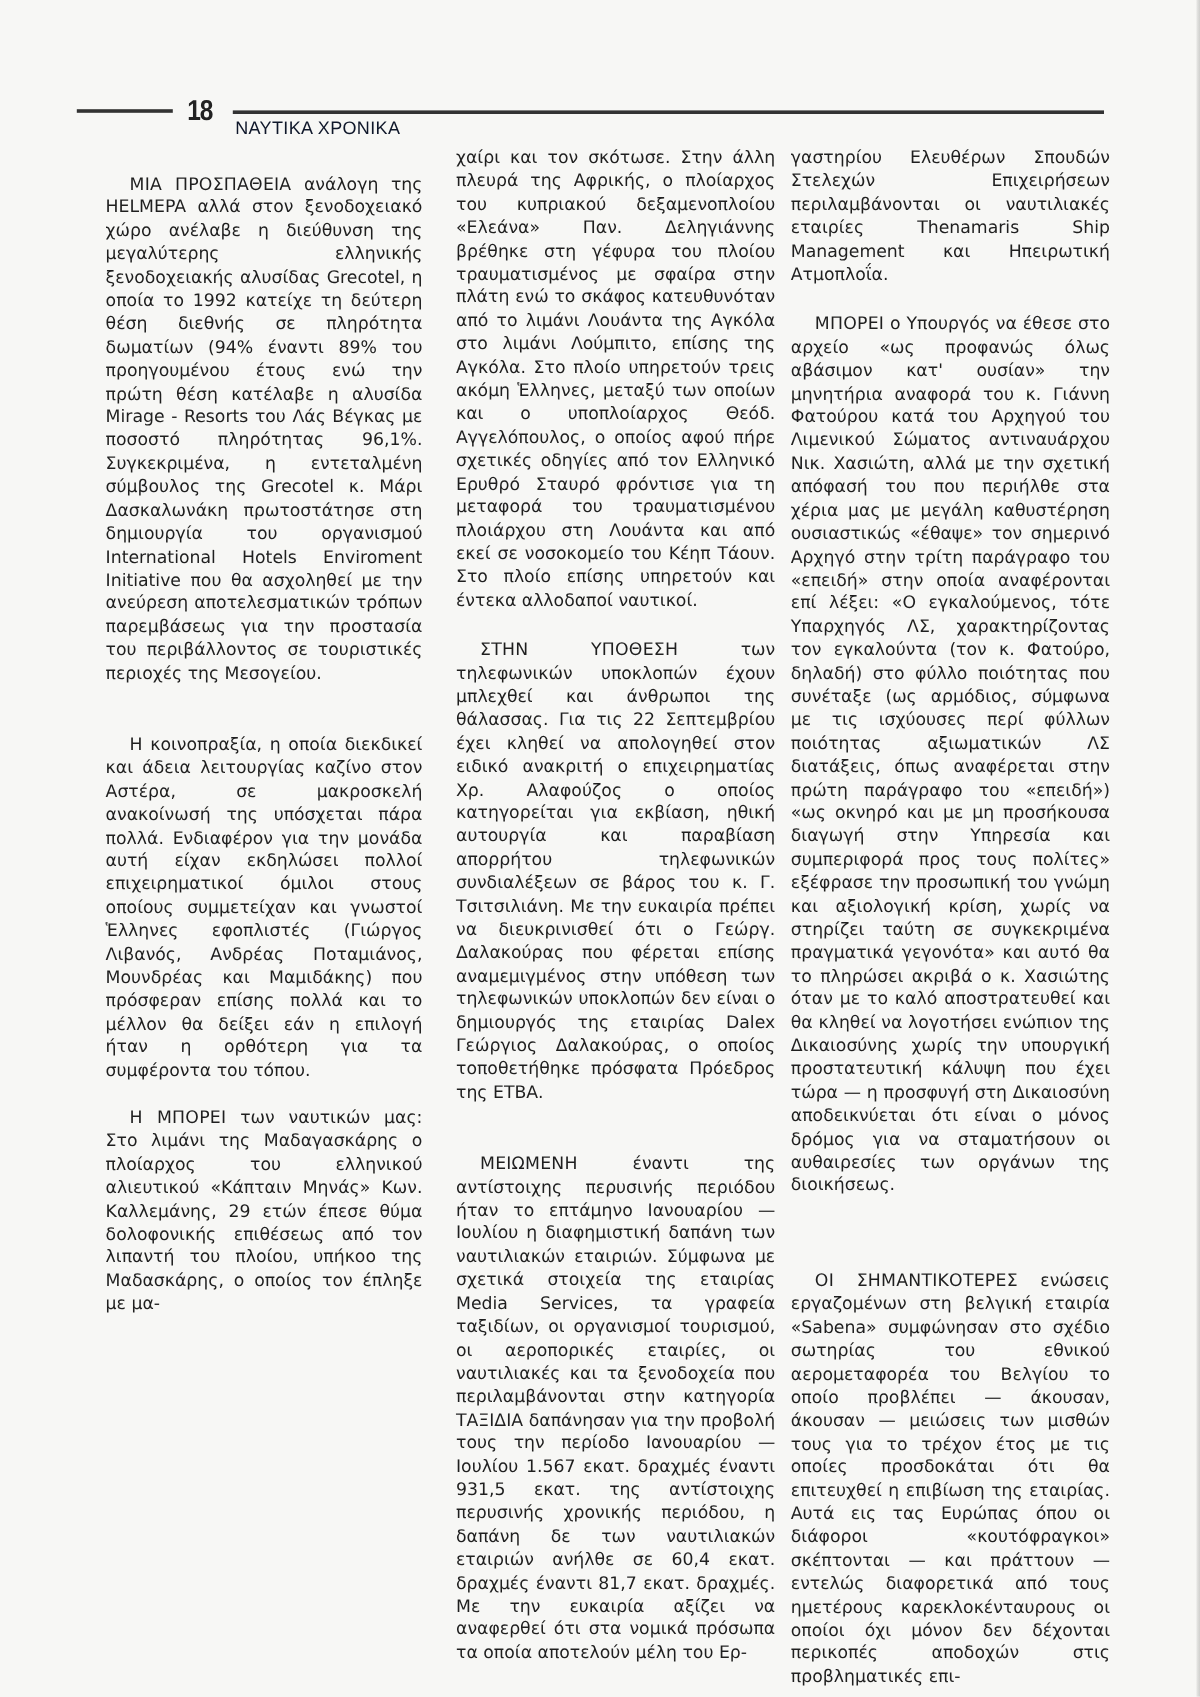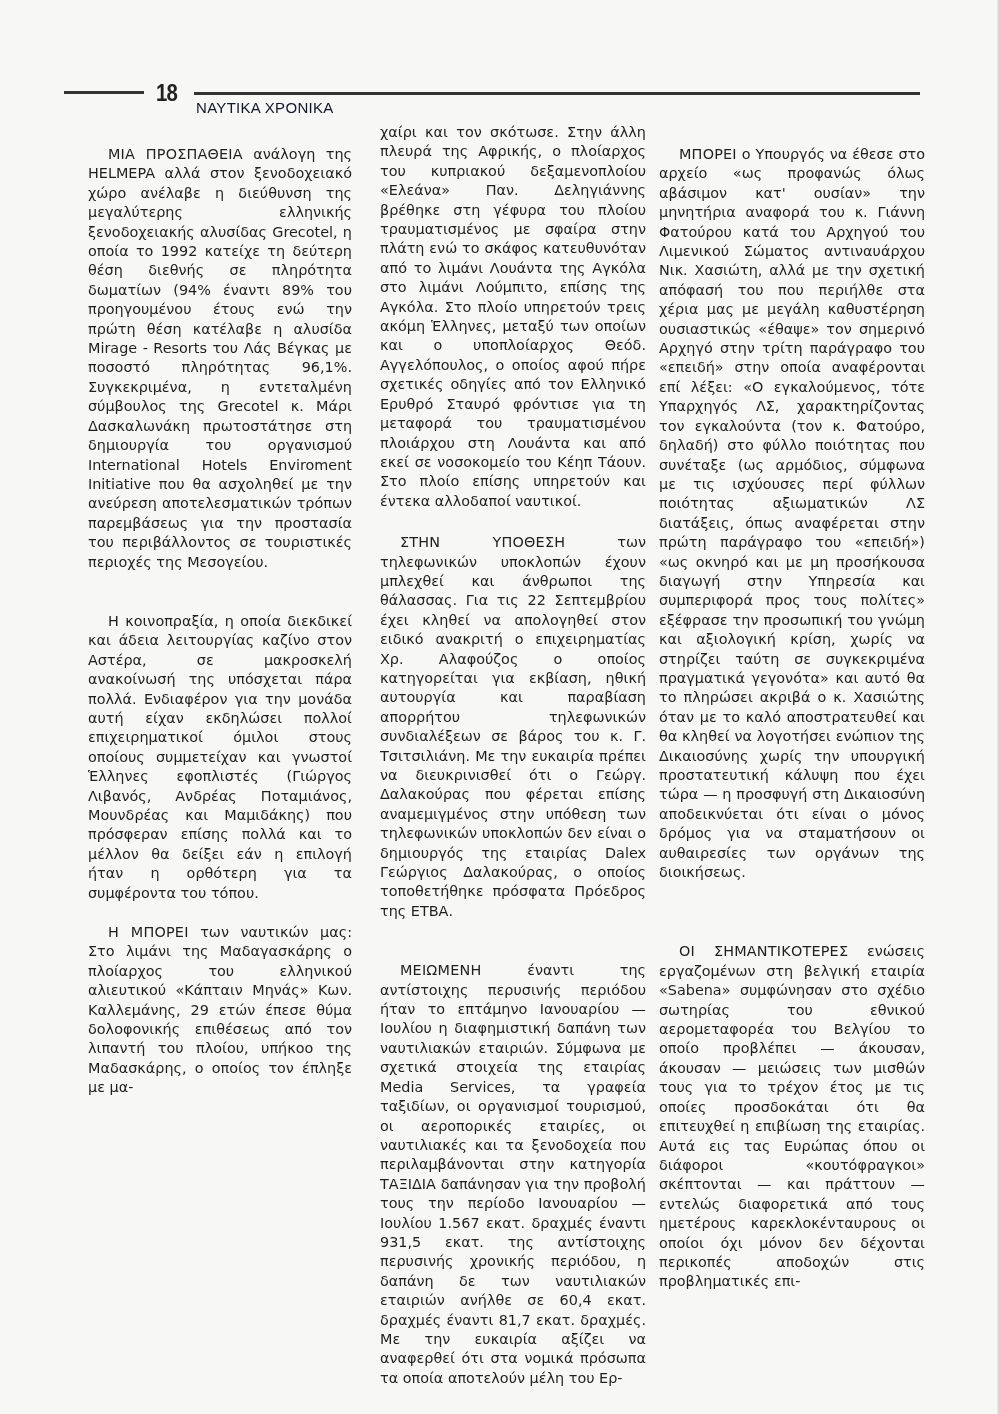--- a/index.html
+++ b/index.html
@@ -70,17 +70,18 @@
 
 <div class="col col2">
   <p><span>χαίρι και τον σκότωσε. Στην άλλη πλευρά της Αφρικής, ο πλοίαρχος του κυπριακού δεξαμενοπλοίου «Ελεάνα» Παν. Δεληγιάννης βρέθηκε στη γέφυρα του πλοίου τραυματισμένος με σφαίρα στην πλάτη ενώ το σκάφος κατευθυνόταν από το λιμάνι Λουάντα της Αγκόλα στο λιμάνι Λούμπιτο, επίσης της Αγκόλα. Στο πλοίο υπηρετούν τρεις ακόμη Ἑλληνες, μεταξύ των οποίων και ο υποπλοίαρχος Θεόδ. Αγγελόπουλος, ο οποίος αφού πήρε σχετικές οδηγίες από τον Ελληνικό Ερυθρό Σταυρό φρόντισε για τη μεταφορά του τραυματισμένου πλοιάρχου στη Λουάντα και από εκεί σε νοσοκομείο του Κέηπ Τάουν. Στο πλοίο επίσης υπηρετούν και έντεκα αλλοδαποί ναυτικοί.</span></p>
   <span class="gap" style="height:22px"></span>
   <p class="indent"><span class="lead">ΣΤΗΝ ΥΠΟΘΕΣΗ</span><span> των τηλεφωνικών υποκλοπών έχουν μπλεχθεί και άνθρωποι της θάλασσας. Για τις 22 Σεπτεμβρίου έχει κληθεί να απολογηθεί στον ειδικό ανακριτή ο επιχειρηματίας Χρ. Αλαφούζος ο οποίος κατηγορείται για εκβίαση, ηθική αυτουργία και παραβίαση απορρήτου τηλεφωνικών συνδιαλέξεων σε βάρος του κ. Γ. Τσιτσιλιάνη. Με την ευκαιρία πρέπει να διευκρινισθεί ότι ο Γεώργ. Δαλακούρας που φέρεται επίσης αναμεμιγμένος στην υπόθεση των τηλεφωνικών υποκλοπών δεν είναι ο δημιουργός της εταιρίας Dalex Γεώργιος Δαλακούρας, ο οποίος τοποθετήθηκε πρόσφατα Πρόεδρος της ΕΤΒΑ.</span></p>
   <span class="gap" style="height:40px"></span>
   <p class="indent"><span class="lead">ΜΕΙΩΜΕΝΗ</span><span> έναντι της αντίστοιχης περυσινής περιόδου ήταν το επτάμηνο Ιανουαρίου — Ιουλίου η διαφημιστική δαπάνη των ναυτιλιακών εταιριών. Σύμφωνα με σχετικά στοιχεία της εταιρίας Media Services, τα γραφεία ταξιδίων, οι οργανισμοί τουρισμού, οι αεροπορικές εταιρίες, οι ναυτιλιακές και τα ξενοδοχεία που περιλαμβάνονται στην κατηγορία ΤΑΞΙΔΙΑ δαπάνησαν για την προβολή τους την περίοδο Ιανουαρίου — Ιουλίου 1.567 εκατ. δραχμές έναντι 931,5 εκατ. της αντίστοιχης περυσινής χρονικής περιόδου, η δαπάνη δε των ναυτιλιακών εταιριών ανήλθε σε 60,4 εκατ. δραχμές έναντι 81,7 εκατ. δραχμές. Με την ευκαιρία αξίζει να αναφερθεί ότι στα νομικά πρόσωπα τα οποία αποτελούν μέλη του Ερ-</span></p>
 </div>
 
 <div class="col col3">
+  <p><span>γαστηρίου Ελευθέρων Σπουδών Στελεχών Επιχειρήσεων περιλαμβάνονται οι ναυτιλιακές εταιρίες Thenamaris Ship Management και Ηπειρωτική Ατμοπλοΐα.</span></p>
   <span class="gap" style="height:22px"></span>
   <p class="indent"><span class="lead">ΜΠΟΡΕΙ</span><span> ο Υπουργός να έθεσε στο αρχείο «ως προφανώς όλως αβάσιμον κατ' ουσίαν» την μηνητήρια αναφορά του κ. Γιάννη Φατούρου κατά του Αρχηγού του Λιμενικού Σώματος αντιναυάρχου Νικ. Χασιώτη, αλλά με την σχετική απόφασή του που περιήλθε στα χέρια μας με μεγάλη καθυστέρηση ουσιαστικώς «έθαψε» τον σημερινό Αρχηγό στην τρίτη παράγραφο του «επειδή» στην οποία αναφέρονται επί λέξει: «Ο εγκαλούμενος, τότε Υπαρχηγός ΛΣ, χαρακτηρίζοντας τον εγκαλούντα (τον κ. Φατούρο, δηλαδή) στο φύλλο ποιότητας που συνέταξε (ως αρμόδιος, σύμφωνα με τις ισχύουσες περί φύλλων ποιότητας αξιωματικών ΛΣ διατάξεις, όπως αναφέρεται στην πρώτη παράγραφο του «επειδή») «ως οκνηρό και με μη προσήκουσα διαγωγή στην Υπηρεσία και συμπεριφορά προς τους πολίτες» εξέφρασε την προσωπική του γνώμη και αξιολογική κρίση, χωρίς να στηρίζει ταύτη σε συγκεκριμένα πραγματικά γεγονότα» και αυτό θα το πληρώσει ακριβά ο κ. Χασιώτης όταν με το καλό αποστρατευθεί και θα κληθεί να λογοτήσει ενώπιον της Δικαιοσύνης χωρίς την υπουργική προστατευτική κάλυψη που έχει τώρα — η προσφυγή στη Δικαιοσύνη αποδεικνύεται ότι είναι ο μόνος δρόμος για να σταματήσουν οι αυθαιρεσίες των οργάνων της διοικήσεως.</span></p>
   <span class="gap" style="height:60px"></span>
   <p class="indent"><span class="lead">ΟΙ ΣΗΜΑΝΤΙΚΟΤΕΡΕΣ</span><span> ενώσεις εργαζομένων στη βελγική εταιρία «Sabena» συμφώνησαν στο σχέδιο σωτηρίας του εθνικού αερομεταφορέα του Βελγίου το οποίο προβλέπει — άκουσαν, άκουσαν — μειώσεις των μισθών τους για το τρέχον έτος με τις οποίες προσδοκάται ότι θα επιτευχθεί η επιβίωση της εταιρίας. Αυτά εις τας Ευρώπας όπου οι διάφοροι «κουτόφραγκοι» σκέπτονται — και πράττουν — εντελώς διαφορετικά από τους ημετέρους καρεκλοκένταυρους οι οποίοι όχι μόνον δεν δέχονται περικοπές αποδοχών στις προβληματικές επι-</span></p>
 </div>
 
 </body></html>

